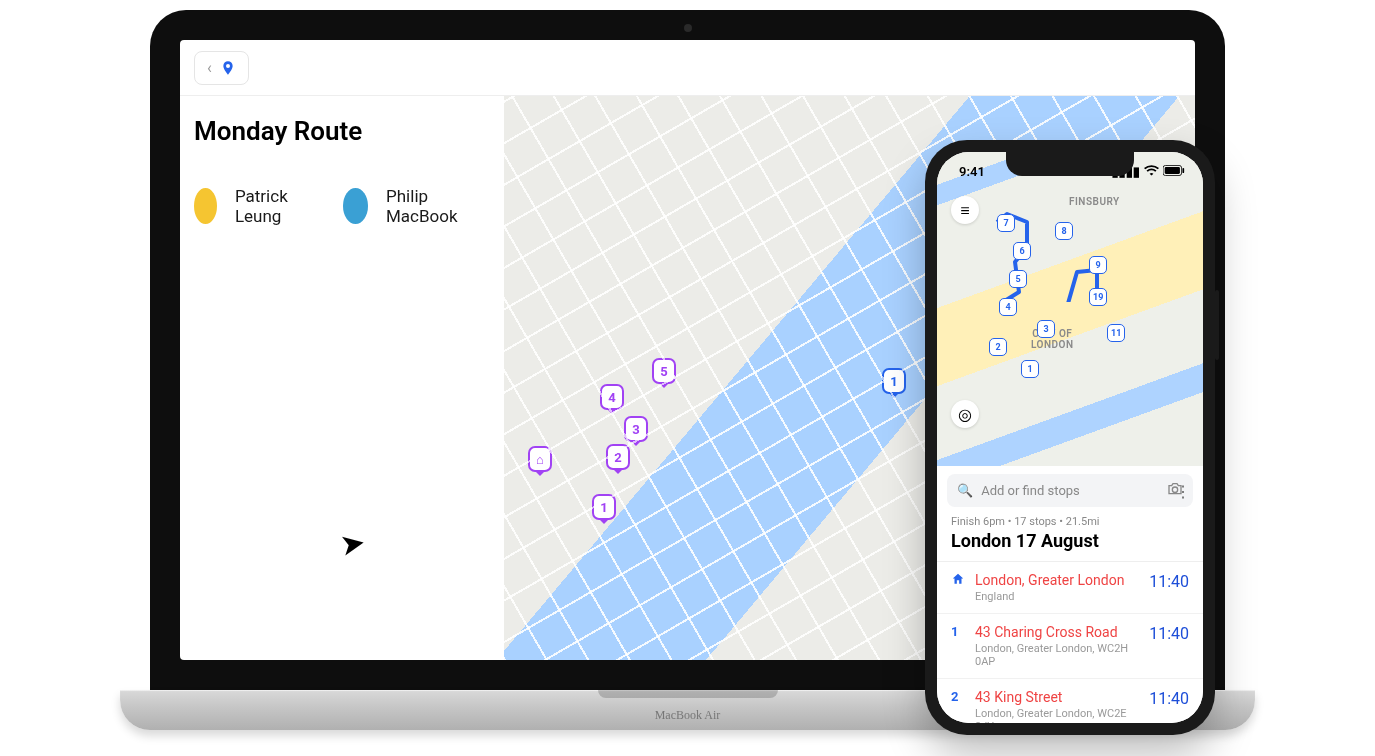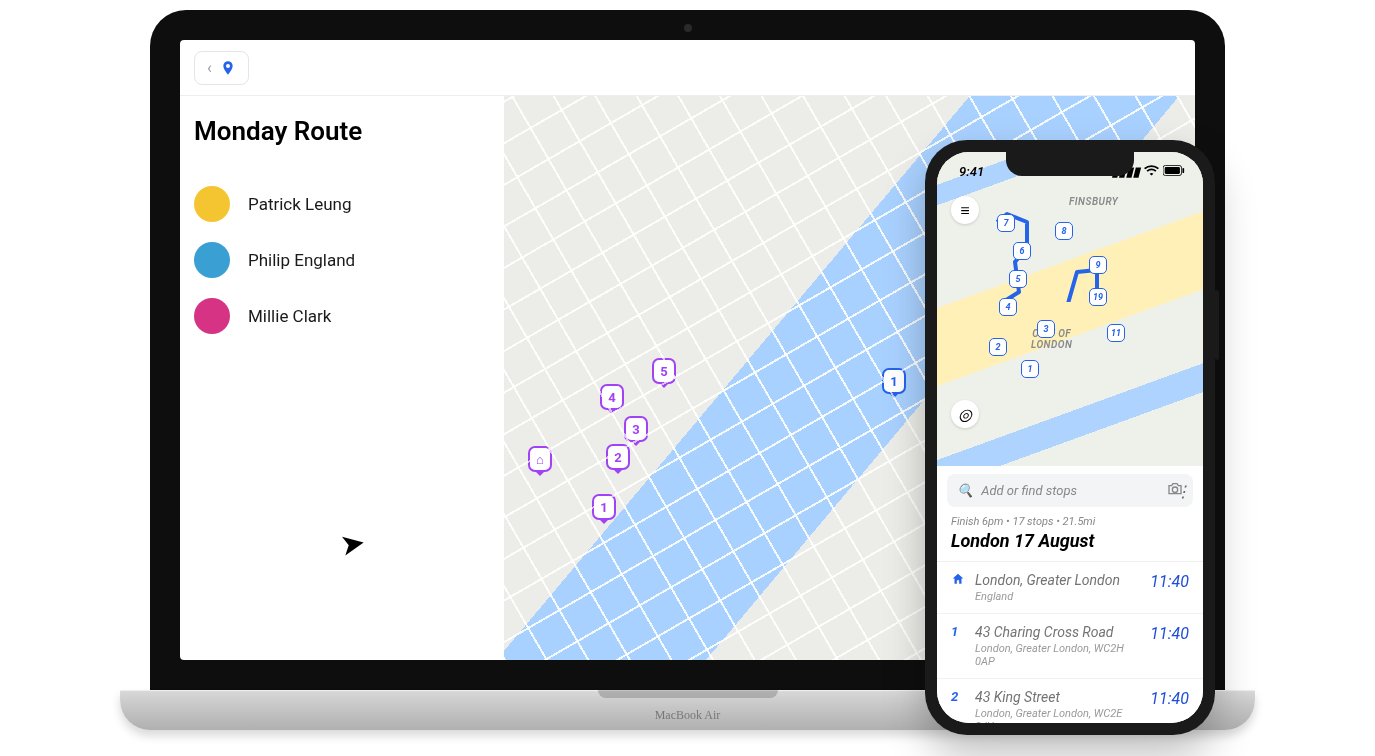--- a/index.html
+++ b/index.html
@@ -102,21 +102,21 @@
   padding: 20px 14px 14px 14px;
   display: flex;
   flex-direction: column;
   position: relative;
 }
 .panel h1 {
   font-size: 26px;
   font-weight: 600;
   margin-bottom: 40px;
 }
-.drivers { display: flex; flex-direction: column; gap: 20px; }
+.drivers { display: flex; flex-direction: row; gap: 42px; }
 .driver {
   display: flex;
   align-items: center;
   gap: 18px;
   cursor: pointer;
 }
 .avatar {
   width: 36px;
   height: 36px;
   border-radius: 50%;
@@ -217,21 +217,20 @@
   background: #1a1a1a;
   border-radius: 2px;
 }
 .iphone-screen {
   width: 100%;
   height: 100%;
   background: #fff;
   border-radius: 32px;
   overflow: hidden;
   position: relative;
-  font-style: italic;
 }
 .notch {
   position: absolute;
   top: 0;
   left: 50%;
   transform: translateX(-50%);
   width: 128px;
   height: 24px;
   background: #1a1a1a;
   border-radius: 0 0 16px 16px;
@@ -357,21 +356,21 @@
   border-bottom: 1px solid #f1f1f1;
 }
 .stop-idx {
   width: 14px;
   font-size: 13px;
   font-weight: 700;
   color: #2563eb;
   flex-shrink: 0;
 }
 .stop-body { flex: 1; }
-.stop-title { font-size: 14px; color: #737373; }
+.stop-title { font-size: 14px; color: #ef4444; }
 .stop-sub   { font-size: 11px; color: #9a9a9a; margin-top: 2px; }
 .stop-time  { font-size: 16px; color: #1d4ed8; }
 </style>
 </head>
 <body>
 
 <div class="macbook">
   <div class="macbook-bezel">
     <div class="macbook-camera"></div>
     <div class="macbook-screen">
@@ -390,21 +389,21 @@
         <div class="panel">
           <h1>Monday Route</h1>
 
           <div class="drivers">
             <div class="driver">
               <span class="avatar" style="background:#f5c531"></span>
               <span class="driver-name">Patrick Leung</span>
             </div>
             <div class="driver">
               <span class="avatar" style="background:#3aa0d4"></span>
-              <span class="driver-name">Philip England</span>
+              <span class="driver-name">Philip MacBook</span>
             </div>
             <div class="driver">
               <span class="avatar" style="background:#d63384"></span>
               <span class="driver-name">Millie Clark</span>
             </div>
           </div>
 
           <span class="cursor">➤</span>
 
         </div>

